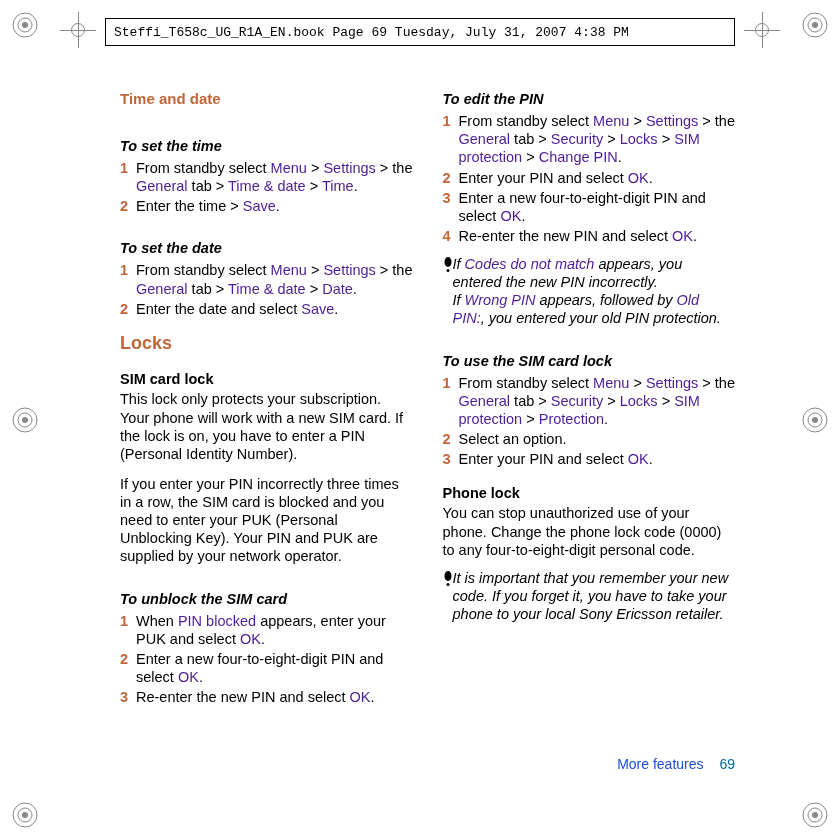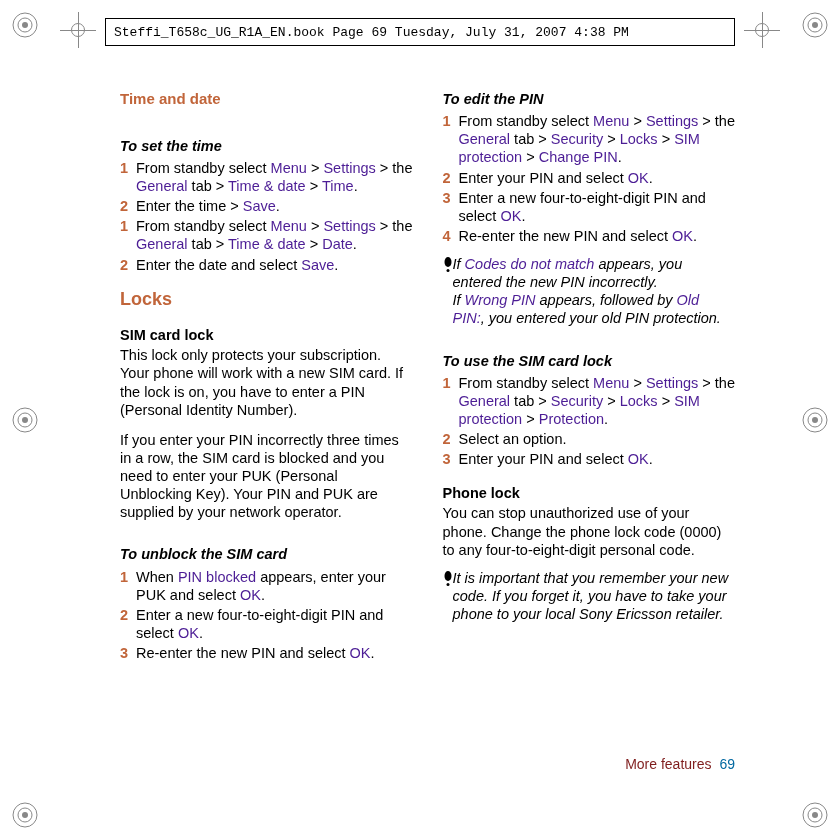--- a/index.html
+++ b/index.html
@@ -118,21 +118,21 @@
       flex-shrink: 0;
       padding-top: 2px;
     }
     .tip .icon svg { display: block; }
     .footer {
       position: absolute;
       bottom: 68px;
       right: 105px;
       font-size: 14px;
     }
-    .footer .sec { color: #7f1d1d; margin-right: 4px; }
+    .footer .sec { color: #1d4ed8; margin-right: 12px; }
     .footer .pn { color: #0369a1; }
   </style>
 </head>
 <body>
 
 <div class="regmark rm-tl"><svg viewBox="0 0 30 30">
       <circle cx="15" cy="15" r="12" fill="none" stroke="#888"></circle>
       <circle cx="15" cy="15" r="7" fill="none" stroke="#888"></circle>
       <circle cx="15" cy="15" r="3" fill="#888"></circle>
     </svg></div>
@@ -179,20 +179,21 @@
     <div class="sub">To set the time</div>
     <div class="step">
       <div class="n">1</div>
       <div class="t"><span>From standby select </span><span class="link">Menu</span><span> &gt; </span><span class="link">Settings</span><span> &gt; the </span><span class="link">General</span><span> tab &gt; </span><span class="link">Time &amp; date</span><span> &gt; </span><span class="link">Time</span><span>.</span></div>
     </div>
     <div class="step">
       <div class="n">2</div>
       <div class="t"><span>Enter the time &gt; </span><span class="link">Save</span><span>.</span></div>
     </div>
 
+    <div class="sub">To set the date</div>
     <div class="step">
       <div class="n">1</div>
       <div class="t"><span>From standby select </span><span class="link">Menu</span><span> &gt; </span><span class="link">Settings</span><span> &gt; the </span><span class="link">General</span><span> tab &gt; </span><span class="link">Time &amp; date</span><span> &gt; </span><span class="link">Date</span><span>.</span></div>
     </div>
     <div class="step">
       <div class="n">2</div>
       <div class="t"><span>Enter the date and select </span><span class="link">Save</span><span>.</span></div>
     </div>
 
     <div class="h-locks">Locks</div>

